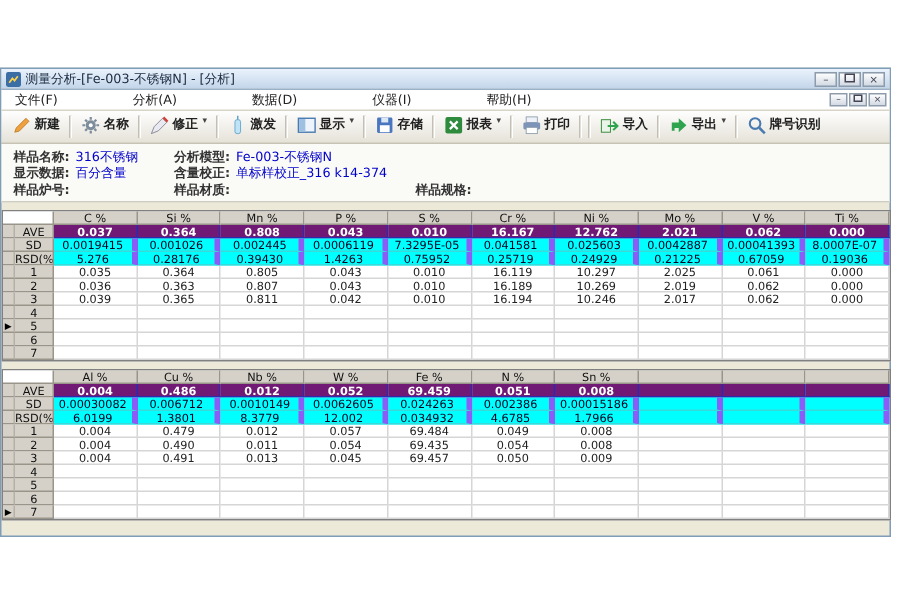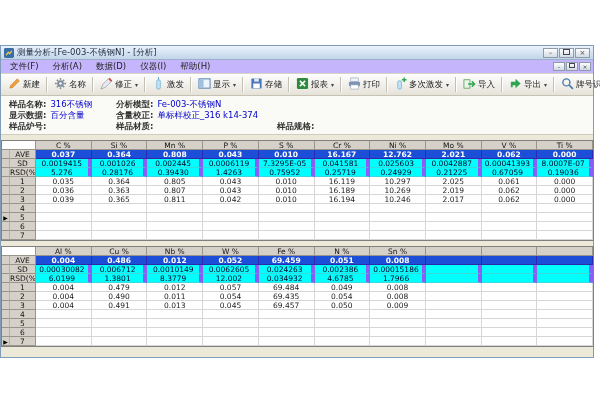--- a/index.html
+++ b/index.html
@@ -10,29 +10,29 @@
   
   .titlebar{height:13px;background:linear-gradient(#eaf3fc,#c3d5ea);display:flex;align-items:center;
             padding:0 3px;font-size:8.5px;color:#1b2a40;border-bottom:1px solid #9ab0c9;}
   .titlebar .ticon{width:10px;height:10px;margin-right:3px;flex:0 0 auto;}
   .title-text{white-space:nowrap;overflow:hidden;}
   .ctlgroup{margin-left:auto;display:flex;gap:1px;}
   .ctl{width:15px;height:10px;border:1px solid #8e9bab;background:linear-gradient(#fdfdfd,#d3dae4);
        font-size:7px;line-height:8px;text-align:center;color:#445;box-sizing:border-box;}
   .ctl .maxbox{display:inline-block;width:5px;height:4px;border:1px solid #445;margin-bottom:1px;}
   
-  .menubar{height:13px;background:#c4b5fd;display:flex;align-items:center;font-size:8.5px;
-           color:#222;padding:0 2px;border-bottom:1px solid #d8d4c8;}
+  .menubar{height:13px;background:#ffffff;display:flex;align-items:center;font-size:8.5px;
+           color:#222;padding:0 2px;border-bottom:1px solid #d8d4c8;gap:36px;}
   .menu-item{padding:0 7px;}
   .mctl{width:12px;height:9px;font-size:6px;line-height:7px;}
   .mctl .maxbox{width:4px;height:3px;}
   
   .toolbar{height:21px;background:linear-gradient(#fefefe,#e5e2d8);display:flex;align-items:center;
            padding:0 3px;font-size:8.5px;color:#222;border-bottom:1px solid #c6c2b4;}
-  .tbtn{display:flex;align-items:center;gap:2px;padding:1px 3px;border:1px solid transparent;border-radius:2px;white-space:nowrap;}
+  .tbtn{display:flex;gap:2px;padding:1px 3px;border:1px solid transparent;border-radius:2px;white-space:nowrap;font-weight:bold;}
   .tbtn svg{width:13px;height:13px;flex:0 0 auto;}
   .drop{font-size:6px;color:#444;margin-left:1px;}
   .tsep{width:1px;height:15px;background:#c3bfb2;border-right:1px solid #ffffff;margin:0 2px;flex:0 0 auto;}
   
   .infopanel{height:38px;background:#fafaf7;position:relative;font-size:8.5px;
              border-bottom:1px solid #cfccc0;}
   .info-col{position:absolute;top:3px;}
   .info-row{display:flex;height:11px;align-items:center;}
   .ilabel{color:#333;margin-right:4px;white-space:nowrap;font-weight:bold;}
   .ivalue{color:#0000cc;white-space:nowrap;}
@@ -41,21 +41,21 @@
   .datatable{display:grid;grid-template-columns:8px 26px repeat(10,1fr);grid-auto-rows:9px;
              width:593px;background:#ffffff;border:1px solid #808080;box-sizing:border-box;
              font-size:7.5px;line-height:9px;}
   .c{box-sizing:border-box;overflow:hidden;white-space:nowrap;text-align:center;
      border-right:1px solid #d6d6d6;border-bottom:1px solid #d6d6d6;color:#222;}
   .hdr{background:#d5d1c8;border-right:1px solid #9a958a;border-bottom:1px solid #9a958a;color:#111;}
   .corner{background:#ffffff;grid-column:1 / span 2;border-right:1px solid #9a958a;border-bottom:1px solid #9a958a;}
   .rlabel{background:#d5d1c8;border-right:1px solid #9a958a;border-bottom:1px solid #9a958a;color:#111;}
   .rmark{background:#d5d1c8;border-right:1px solid #b5b1a6;border-bottom:1px solid #9a958a;
          font-size:6px;line-height:9px;color:#000;}
-  .v-ave{background:#1d4ed8;color:#ffffff;font-weight:bold;border-right:1px solid #2a2ab0;border-bottom:1px solid #2a2ab0;}
+  .v-ave{background:#701a75;color:#ffffff;font-weight:bold;border-right:1px solid #2a2ab0;border-bottom:1px solid #2a2ab0;}
   .v-sd,.v-rsd{background:#00ffff;color:#002;border-right:4px solid #8b5cf6;border-bottom:1px solid #3adada;}
   .gap{height:5px;}
 </style>
 </head>
 <body>
 
 <div class="page">
   <div class="window">
 
     <div class="titlebar">
@@ -152,28 +152,20 @@
         <span class="tsep"></span>
         <span class="tbtn">
           <span><svg viewBox="0 0 14 14" width="13" height="13">
               <rect x="3" y="1" width="8" height="4" fill="#eef2f8" stroke="#8899aa" stroke-width="0.6"></rect>
               <rect x="1" y="5" width="12" height="5" rx="1" fill="#7d93b8"></rect>
               <rect x="3" y="8.5" width="8" height="4.5" fill="#fff" stroke="#8899aa" stroke-width="0.6"></rect>
             </svg></span>
           <span>打印</span>
         </span>
         <span class="tsep"></span>
-        <span class="tbtn">
-          <span><svg viewBox="0 0 14 14" width="13" height="13">
-              <rect x="4" y="4" width="4" height="9" rx="1.5" fill="#bfe3f7" stroke="#5aa0c8" stroke-width="0.6"></rect>
-              <path d="M8.5 3h5M11 0.5v5" stroke="#2ea44f" stroke-width="1.5"></path>
-            </svg></span>
-          <span>多次激发</span>
-          <span class="drop">▾</span>
-        </span>
         <span class="tsep"></span>
         <span class="tbtn">
           <span><svg viewBox="0 0 14 14" width="13" height="13">
               <rect x="1" y="3" width="6.5" height="9" fill="#e9f5e9" stroke="#3a8a3a" stroke-width="0.7"></rect>
               <path d="M5.5 7.5h7M9.5 4.5l3 3-3 3" stroke="#2ea44f" stroke-width="1.5" fill="none"></path>
             </svg></span>
           <span>导入</span>
         </span>
         <span class="tsep"></span>
         <span class="tbtn">

